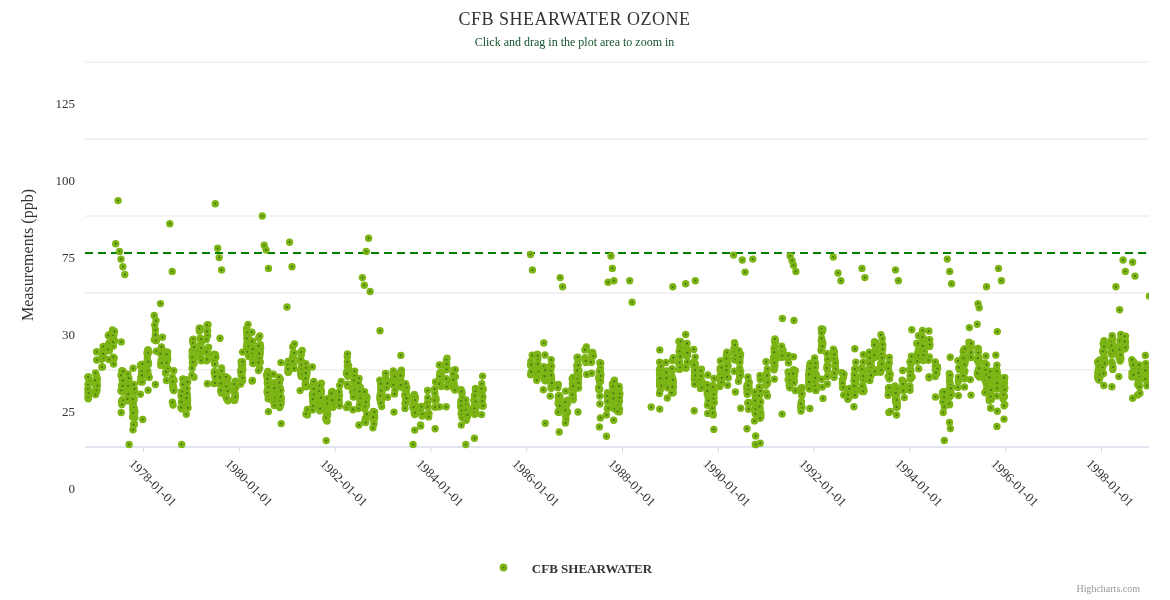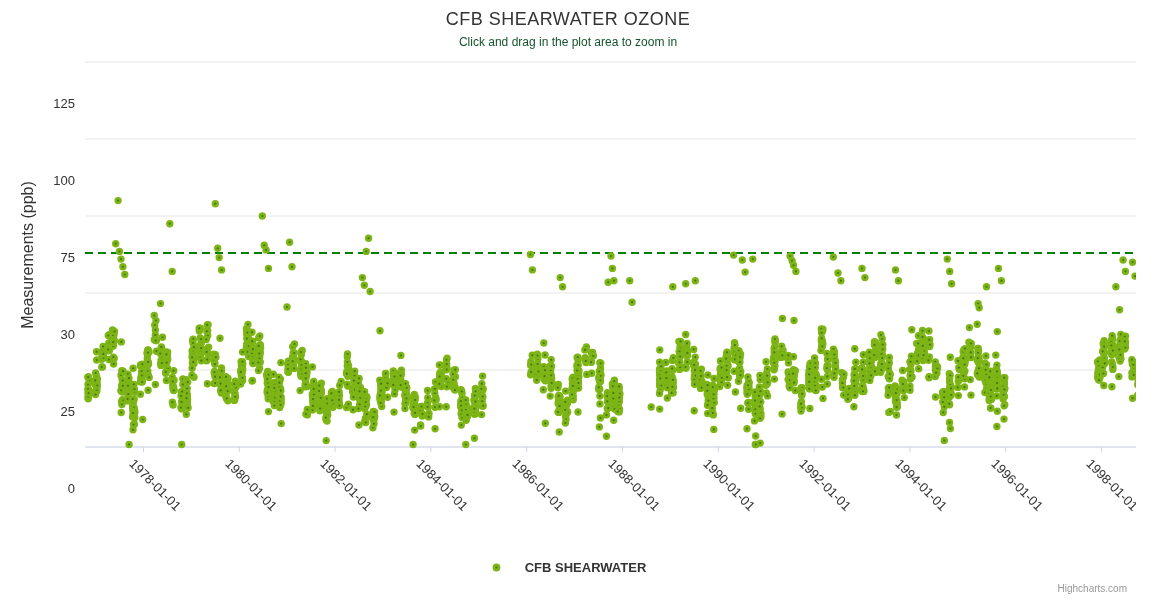--- a/index.html
+++ b/index.html
@@ -1,18 +1,19 @@
 <!DOCTYPE html>
 <html><head>
 <meta charset="utf-8">
 <style>
   html,body{margin:0;padding:0;background:#ffffff;}
   .chart-wrap{
     position:relative;width:1136px;height:600px;background:#fff;overflow:hidden;
-    font-family:Liberation Sans, sans-serif;
+    font-family:Liberation Serif, serif;
+    padding-left:13px;
   }
   .chart-title{
     position:absolute;top:9px;left:0;width:100%;text-align:center;
     font-size:18px;color:#333333;letter-spacing:.5px;
   }
   .chart-subtitle{
     position:absolute;top:35px;left:0;width:100%;text-align:center;
     font-size:12px;color:#14532d;
   }
   #plot-svg{position:absolute;top:0;left:0;}
@@ -24,21 +25,21 @@
   .y-tick-label{
     position:absolute;left:5px;width:70px;text-align:right;
     font-size:13px;color:#333333;line-height:16px;margin-top:42px;
   }
   .x-tick-label{
     position:absolute;top:456px;white-space:nowrap;
     transform:rotate(45deg);transform-origin:0 0;
     font-size:13px;color:#333333;
   }
   .legend{position:absolute;top:560px;left:0;width:100%;text-align:center;}
-  .legend-item{display:inline-flex;align-items:center;gap:22px;cursor:pointer;}
+  .legend-item{display:inline-flex;align-items:flex-start;gap:22px;cursor:pointer;}
   .legend-label{font-size:13px;font-weight:bold;color:#333333;}
   .credits{
     position:absolute;right:9px;bottom:6px;font-size:10px;color:#999999;
     text-decoration:none;cursor:pointer;
   }
 </style>
 </head>
 <body>
 
 <div class="chart-wrap">

